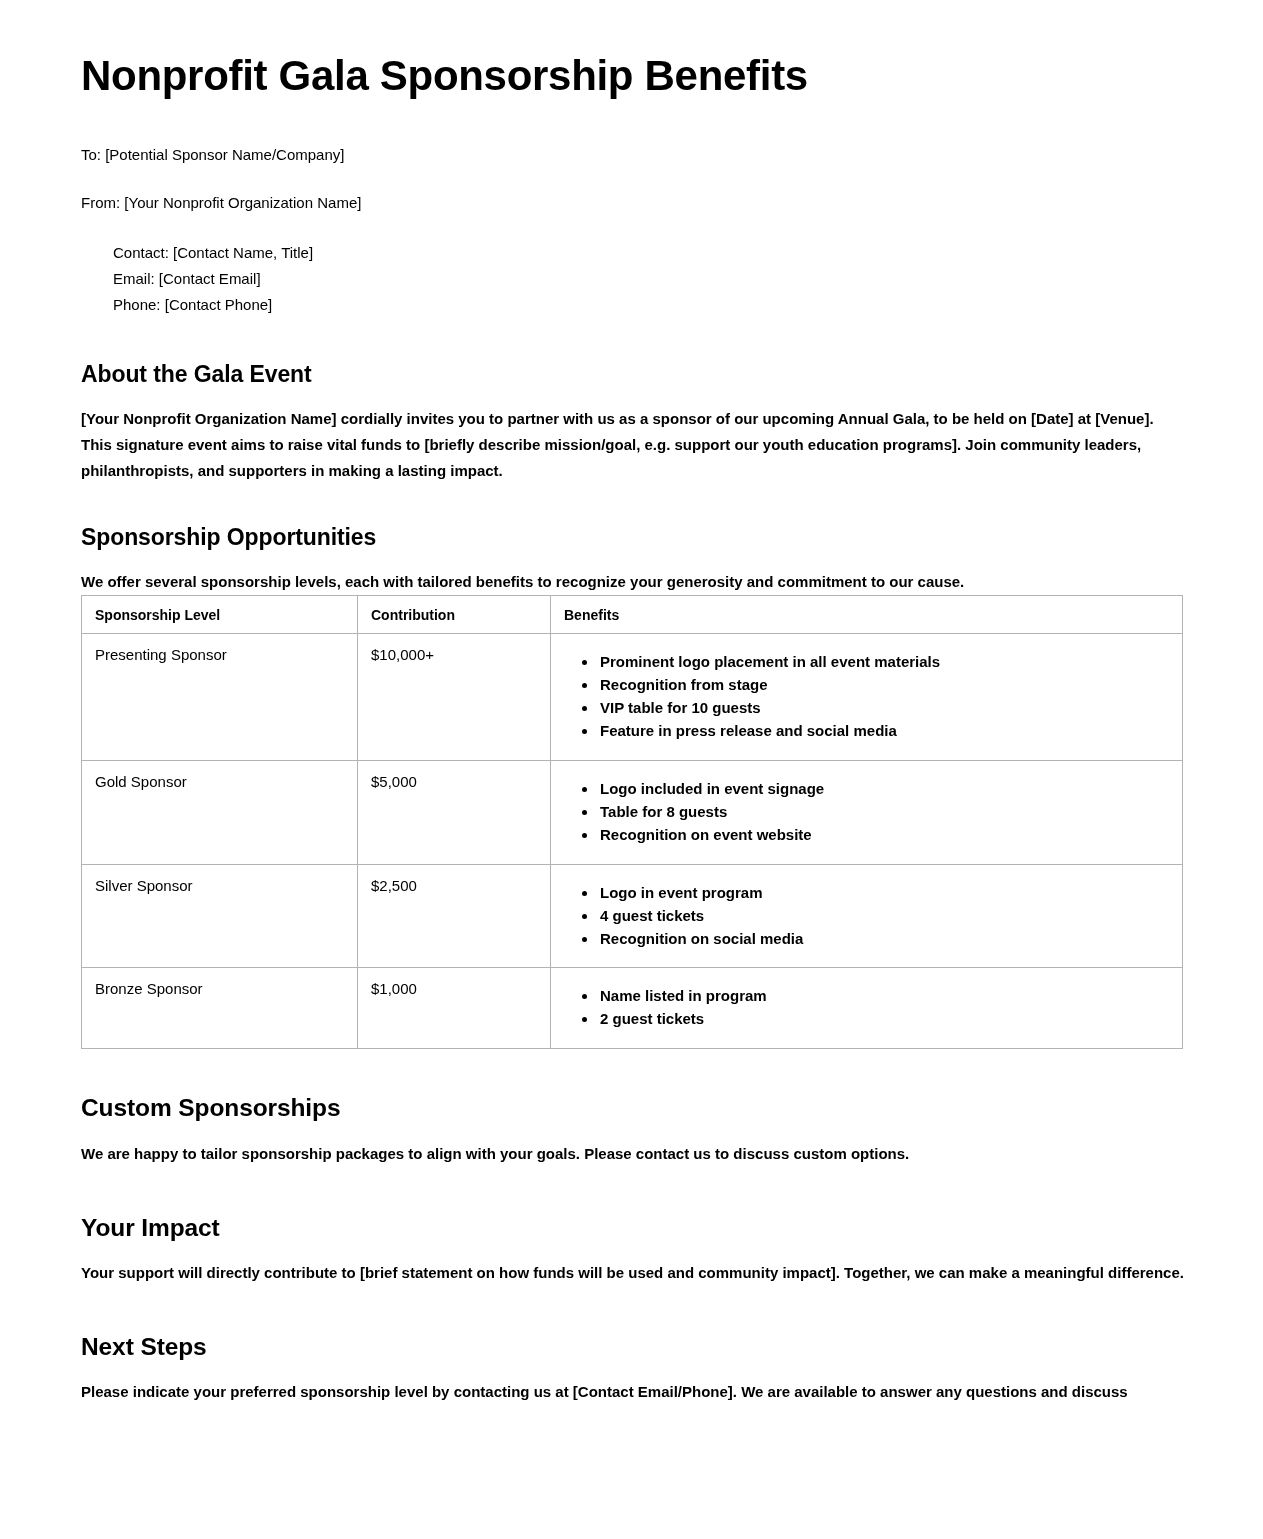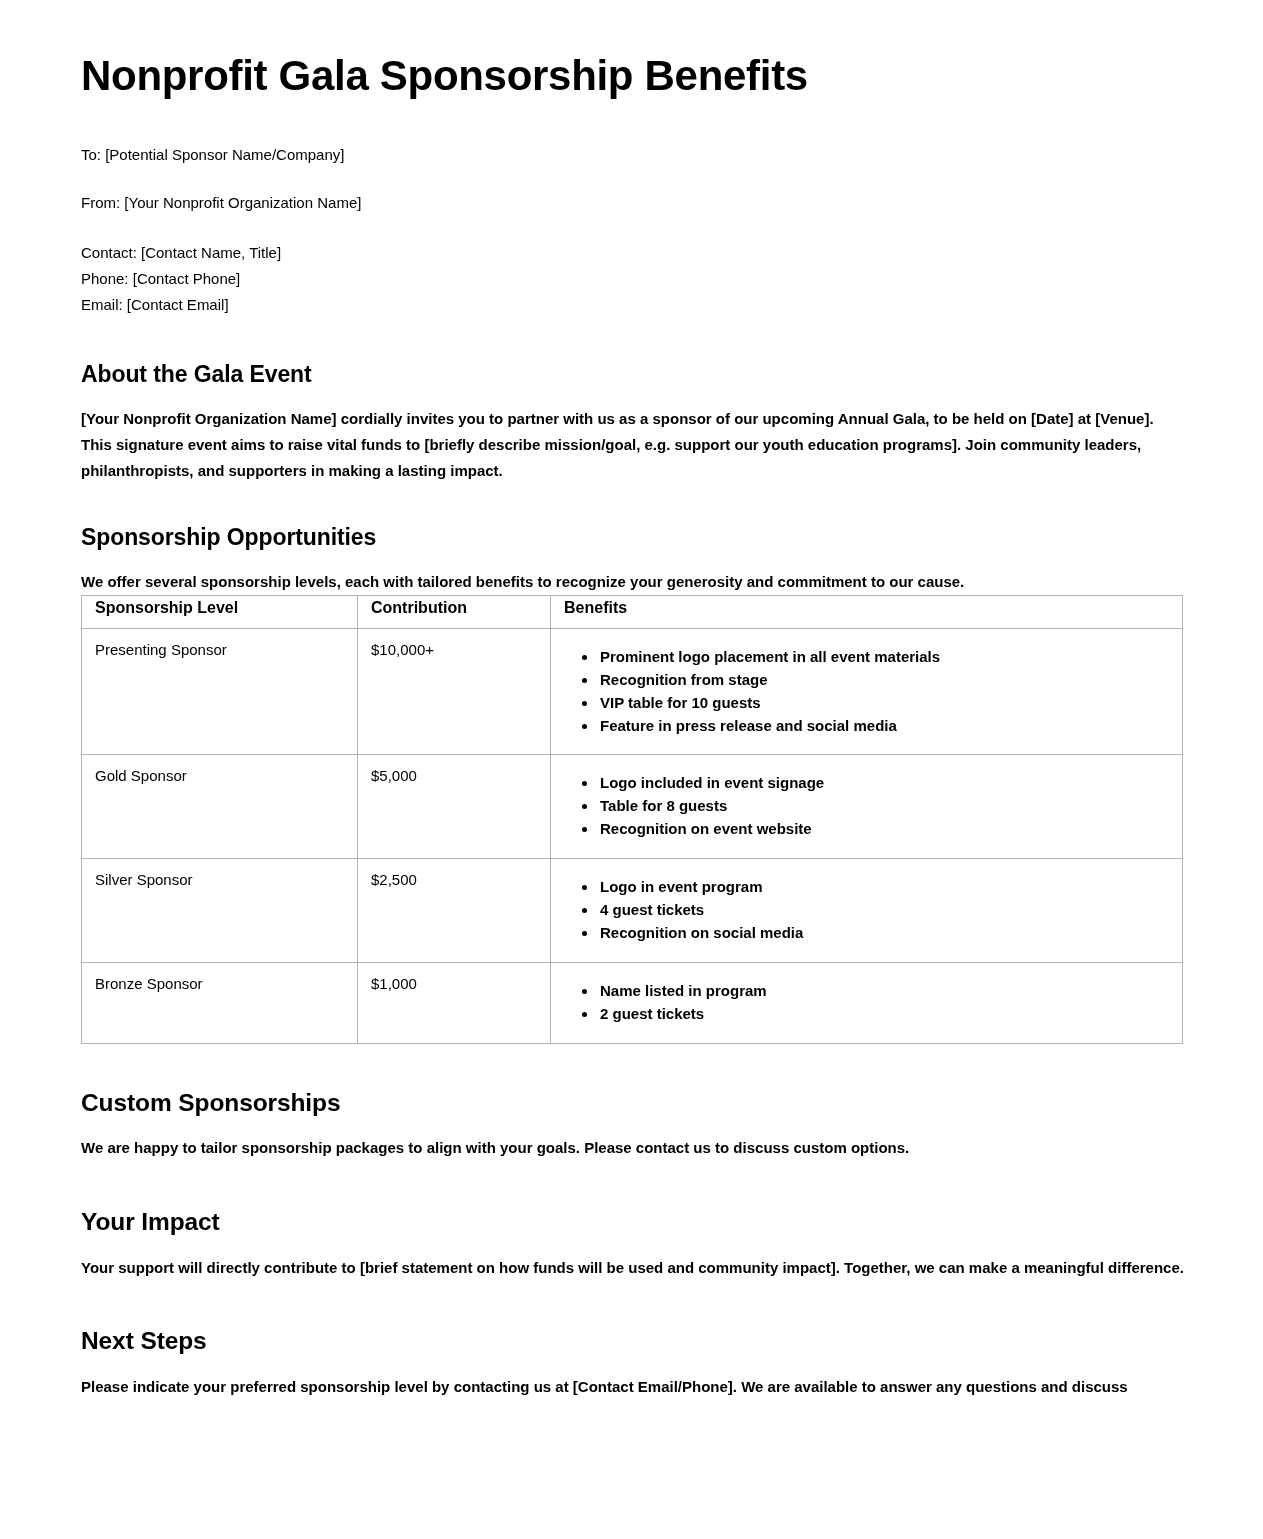--- a/index.html
+++ b/index.html
@@ -39,21 +39,21 @@
     line-height: 1.45;
     margin: 0 0 26px 0;
     color: #000;
   }
   .meta-group {
     font-size: 15px;
     line-height: 1.75;
     margin: 0 0 42px 0;
     color: #000;
   }
-  .meta-group div { white-space: nowrap; }
+  .meta-group div { white-space: nowrap; margin-left: 32px; }
 
   
   h2.section-heading {
     font-size: 23px;
     font-weight: bold;
     line-height: 1.2;
     margin: 0 0 18px 0;
     letter-spacing: -0.1px;
     color: #000;
   }
@@ -89,23 +89,23 @@
   table.sponsor-table th,
   table.sponsor-table td {
     border: 1px solid #b3b3b3;
     vertical-align: top;
     text-align: left;
     padding: 9px 12px 9px 13px;
     color: #000;
   }
   table.sponsor-table th {
     font-weight: bold;
-    font-size: 16px;
+    font-size: 14px;
     line-height: 1.3;
-    padding-top: 2px;
+    padding-top: 10px;
     padding-bottom: 9px;
     background: #ffffff;
   }
   col.col-level    { width: 276px; }
   col.col-contrib  { width: 193px; }
   col.col-benefits { width: 632px; }
 
   table.sponsor-table td.level-cell,
   table.sponsor-table td.contrib-cell {
     line-height: 1.35;
@@ -141,22 +141,22 @@
 
   <h1 class="doc-title">Nonprofit Gala Sponsorship Benefits</h1>
 
 
   <p class="meta-line">To: [Potential Sponsor Name/Company]</p>
 
   <p class="meta-line">From: [Your Nonprofit Organization Name]</p>
 
   <div class="meta-group">
     <div>Contact: [Contact Name, Title]</div>
+    <div>Email: [Contact Email]</div>
     <div>Phone: [Contact Phone]</div>
-    <div>Email: [Contact Email]</div>
   </div>
 
   <section class="block-about">
     <h2 class="section-heading">About the Gala Event</h2>
     <p class="body-text">[Your Nonprofit Organization Name] cordially invites you to partner with us as a sponsor of our upcoming Annual Gala, to be held on [Date] at [Venue]. This signature event aims to raise vital funds to [briefly describe mission/goal, e.g. support our youth education programs]. Join community leaders, philanthropists, and supporters in making a lasting impact.</p>
   </section>
 
   <section class="block-opps">
     <h2 class="section-heading">Sponsorship Opportunities</h2>
     <p class="body-text intro-text">We offer several sponsorship levels, each with tailored benefits to recognize your generosity and commitment to our cause.</p>

